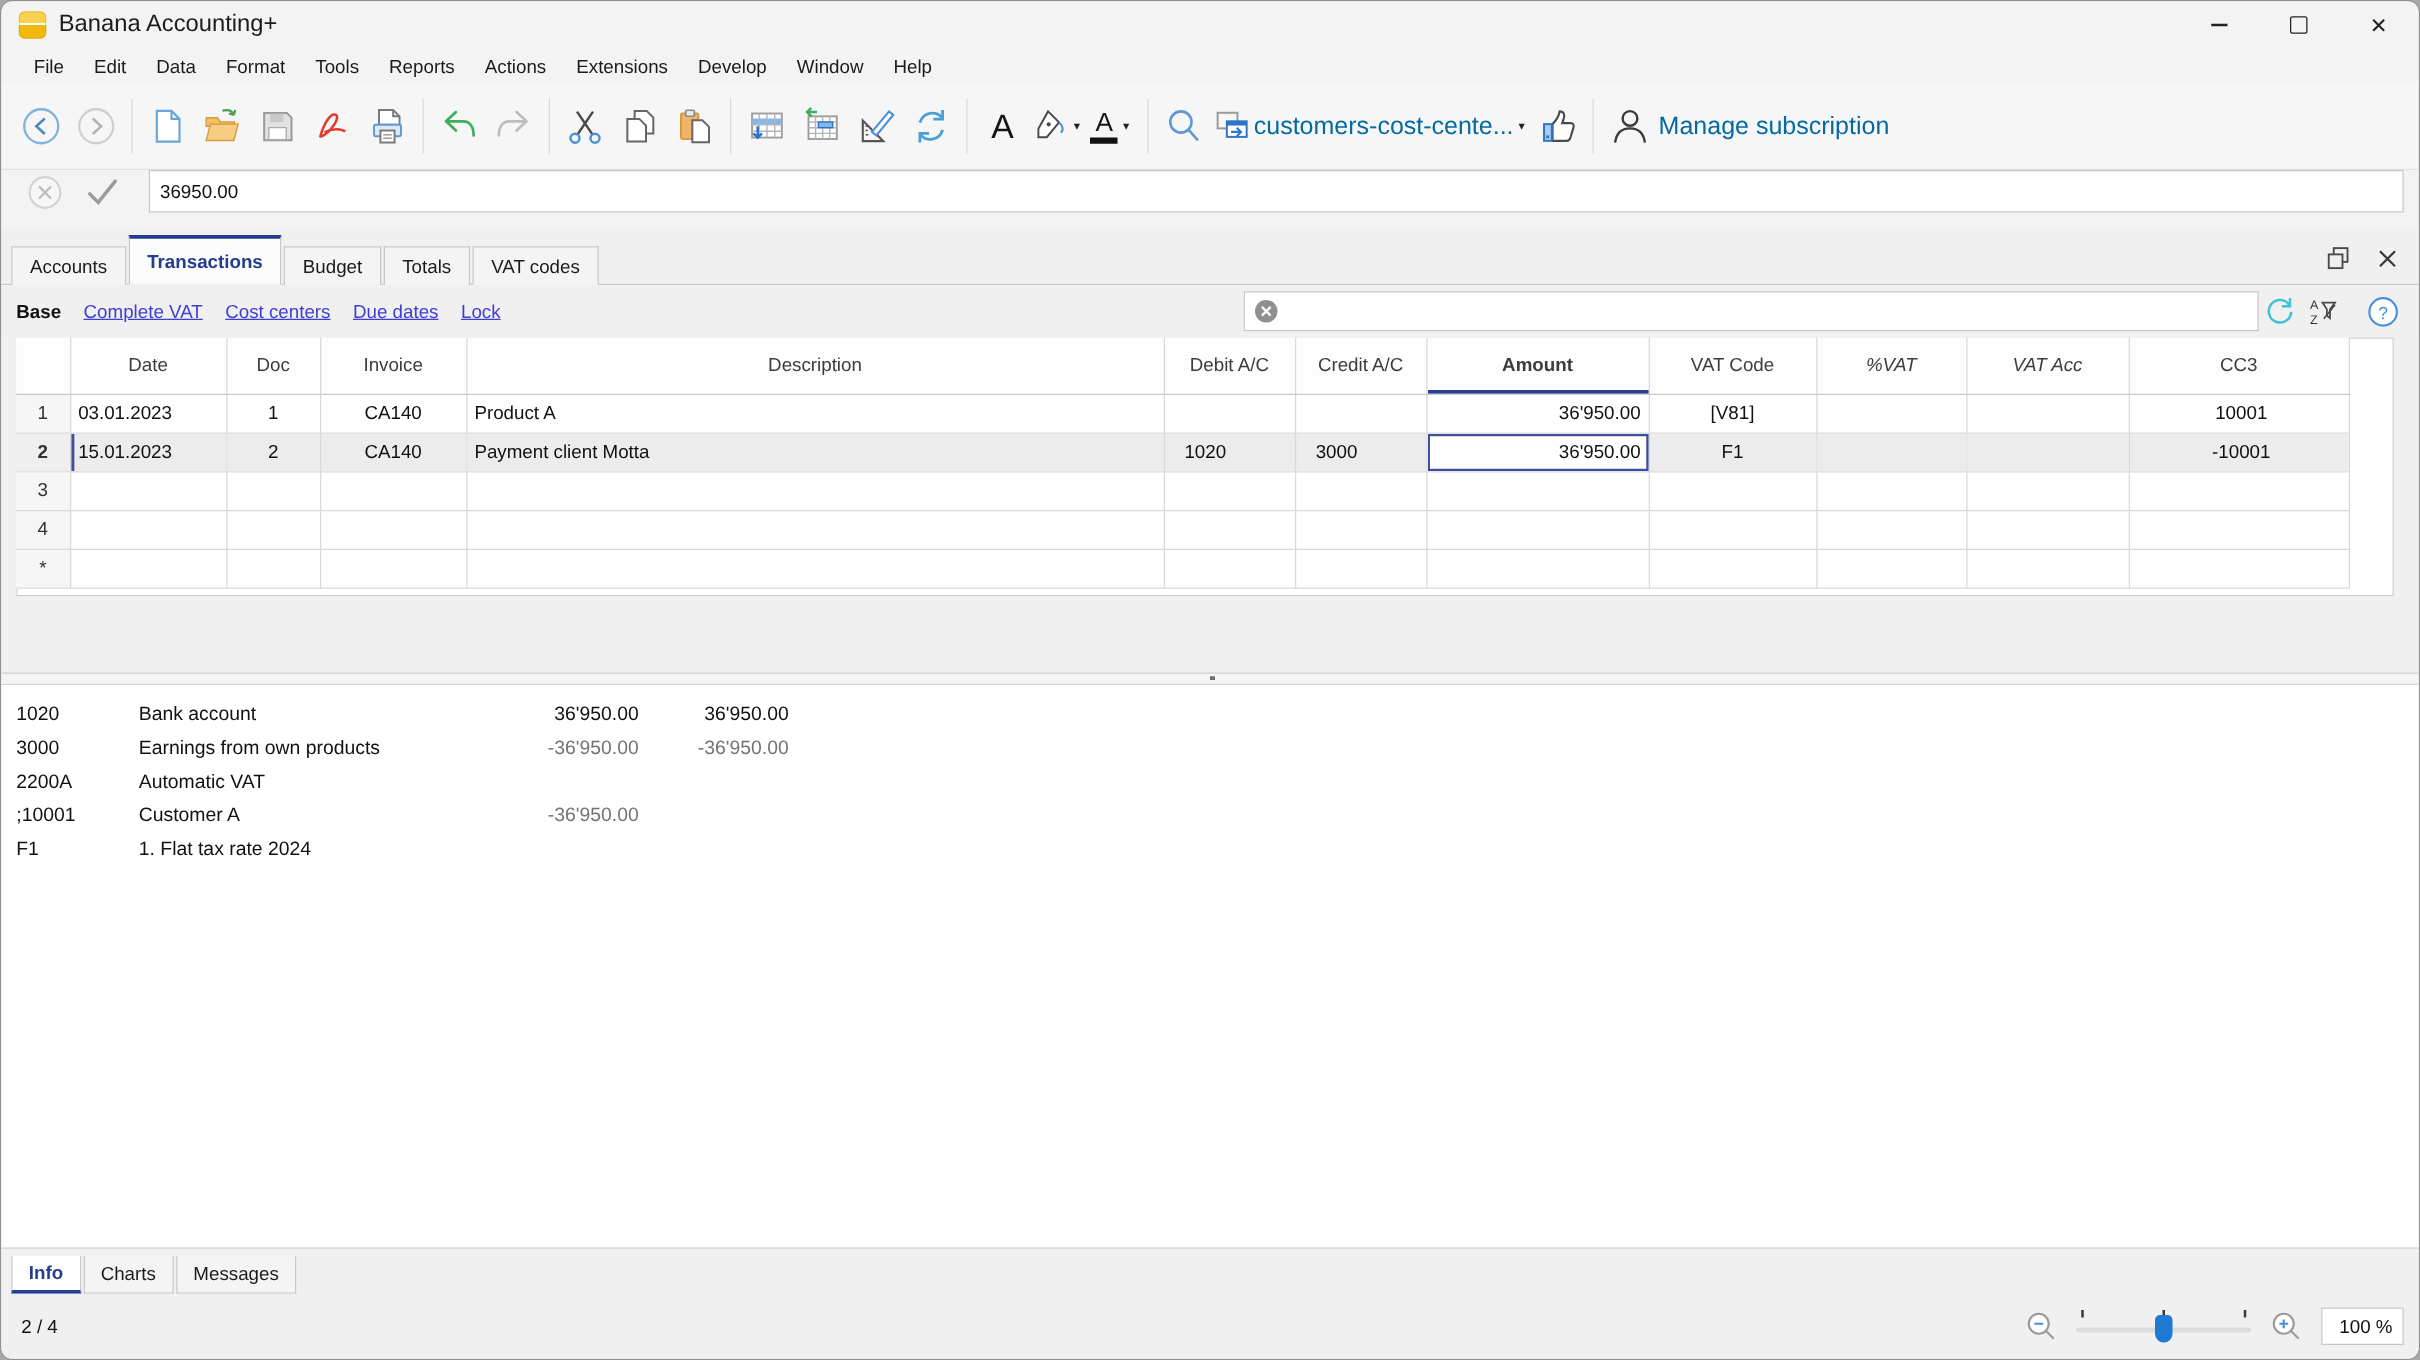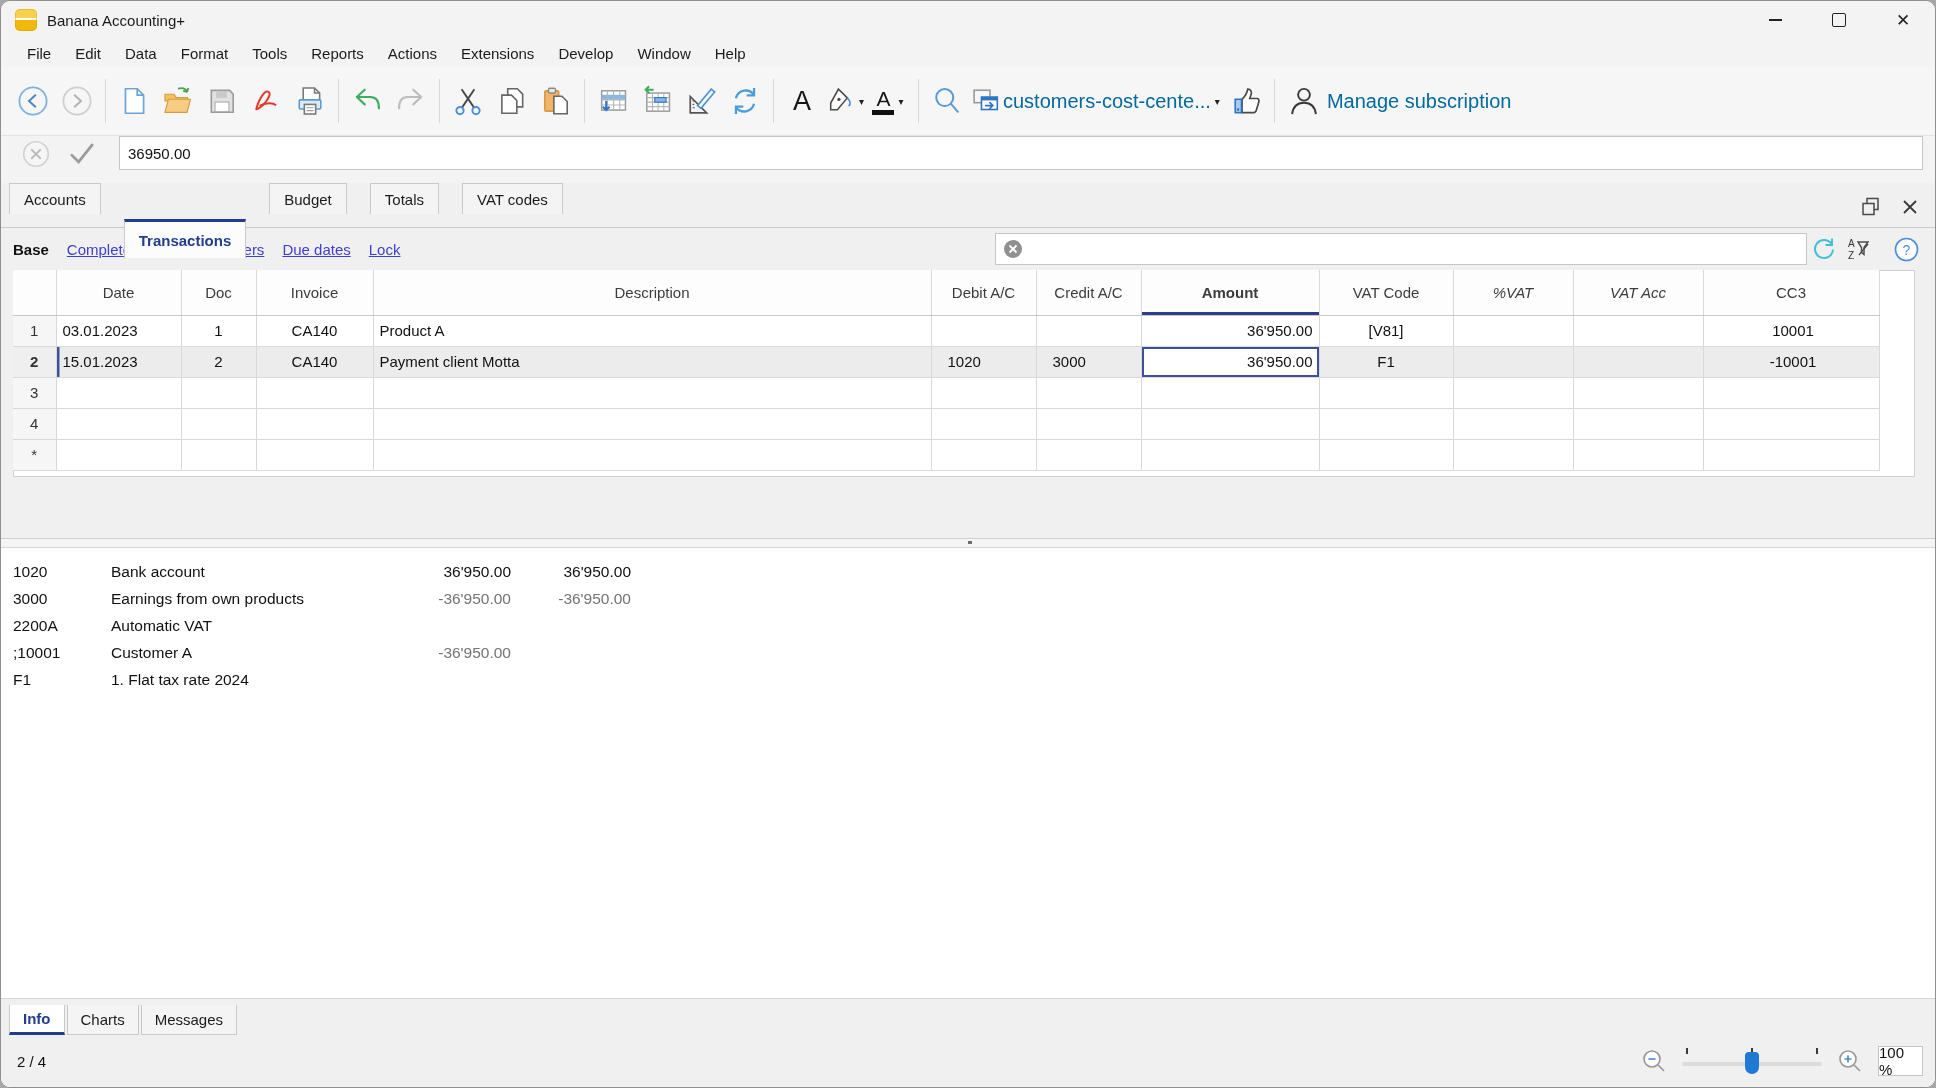--- a/index.html
+++ b/index.html
@@ -2,21 +2,21 @@
 <html><head>
 <meta charset="utf-8">
 <style>
   html,body{margin:0;padding:0;}
   body{width:1936px;height:1088px;background:#a8a8a8;font-family:"Liberation Sans","DejaVu Sans",sans-serif;-webkit-font-smoothing:antialiased;}
   .window{position:absolute;inset:0;background:#f3f3f3;border:1px solid #8f8f8f;border-radius:10px;overflow:hidden;box-sizing:border-box;}
 
   
   .titlebar{height:38px;display:flex;align-items:center;background:#f3f3f3;}
   .app-logo{width:22px;height:22px;margin-left:14px;border-radius:5px;background:linear-gradient(180deg,#fad14f 0 42%,#ffffff 42% 50%,#f0b90b 50% 100%);box-shadow:inset 0 0 0 1px rgba(200,150,0,.35);}
-  .app-title{margin-left:10px;font-size:15px;color:#1b1b1b;}
+  .app-title{margin-left:10px;font-size:19px;color:#1b1b1b;}
   .win-controls{margin-left:auto;display:flex;height:38px;}
   .win-btn{width:64px;display:flex;align-items:center;justify-content:center;color:#222;}
   .glyph-min{width:13px;height:1.5px;background:#222;display:inline-block;}
   .glyph-max{width:12px;height:12px;border:1.6px solid #222;border-radius:2px;display:inline-block;}
   .glyph-close{font-size:17px;line-height:1;}
 
   
   .menubar{height:28px;display:flex;align-items:center;padding-left:14px;background:#f3f3f3;font-size:15px;color:#1b1b1b;}
   .menu-item{padding:3px 12px;}
 
@@ -33,21 +33,21 @@
 
   
   .formulabar{height:48px;display:flex;background:#f3f3f3;border-bottom:1px solid #e0e0e0;padding:0 12px;}
   .fb-ico{width:46px;height:36px;display:flex;align-items:center;justify-content:center;}
   .fb-input{flex:1;height:32px;margin-left:14px;border:1px solid #c6c6c6;background:#fff;font-size:15px;padding:0 8px;font-family:"Liberation Sans","DejaVu Sans",sans-serif;color:#111;}
 
   
   .main{position:absolute;top:182px;bottom:0;left:0;right:0;display:flex;flex-direction:column;background:#f0f0f0;}
 
   
-  .tabstrip{height:44px;display:flex;align-items:flex-start;border-bottom:1px solid #c9c9c9;padding-left:8px;position:relative;gap:21px;}
+  .tabstrip{height:44px;display:flex;align-items:flex-end;border-bottom:1px solid #c9c9c9;padding-left:8px;position:relative;}
   .dtab{box-sizing:border-box;height:31px;margin-bottom:-1px;padding:0 14px;display:flex;align-items:center;font-size:15px;color:#1b1b1b;background:#f4f4f4;border:1px solid #c9c9c9;border-bottom:none;margin-right:2px;}
   .dtab.active{height:40px;background:#fcfcfc;border-top:3px solid #233d8e;border-bottom:1px solid #f0f0f0;font-weight:bold;color:#233d8e;margin-top:36px;}
   .strip-right{position:absolute;right:14px;bottom:8px;display:flex;align-items:center;gap:16px;}
 
   
   .viewbar{height:42px;display:flex;align-items:center;padding:0 12px;font-size:15px;}
   .view-base{font-weight:bold;color:#111;margin-right:18px;}
   .view-link{color:#3e3ed2;text-decoration:underline;margin-right:18px;}
   .filterwrap{margin-left:auto;display:flex;align-items:center;}
   .filterbox{width:810px;height:30px;border:1px solid #c6c6c6;background:#fff;display:flex;align-items:center;}
@@ -93,21 +93,21 @@
   .btab.active{background:#fff;font-weight:bold;color:#233d8e;border-bottom:3px solid #233d8e;}
 
   
   .statusbar{height:52px;background:#f0f0f0;display:flex;align-items:center;padding:0 12px;font-size:15px;color:#111;}
   .status-pos{margin-left:4px;}
   .zoomctl{margin-left:auto;display:flex;align-items:center;gap:14px;}
   .slider{position:relative;width:140px;height:26px;}
   .slider .track{position:absolute;left:0;right:0;top:14px;height:4px;background:#dcdcdc;border-radius:2px;}
   .slider .tick{position:absolute;top:0;width:2px;height:6px;background:#3a3a3a;}
   .slider .handle{position:absolute;top:4px;left:50%;margin-left:-7px;width:14px;height:22px;background:#1e7ad4;border-radius:4px 4px 7px 7px;}
-  .zoombox{width:45px;height:30px;background:#fff;border:1px solid #c6c6c6;display:flex;align-items:center;justify-content:flex-end;padding-right:8px;box-sizing:border-box;}
+  .zoombox{width:66px;height:30px;background:#fff;border:1px solid #c6c6c6;display:flex;align-items:center;justify-content:flex-end;padding-right:8px;box-sizing:border-box;}
 </style>
 </head>
 <body>
 
 <div class="window">
 
   <div class="titlebar">
     <div class="app-logo"></div>
     <div class="app-title">Banana Accounting+</div>
     <div class="win-controls">

